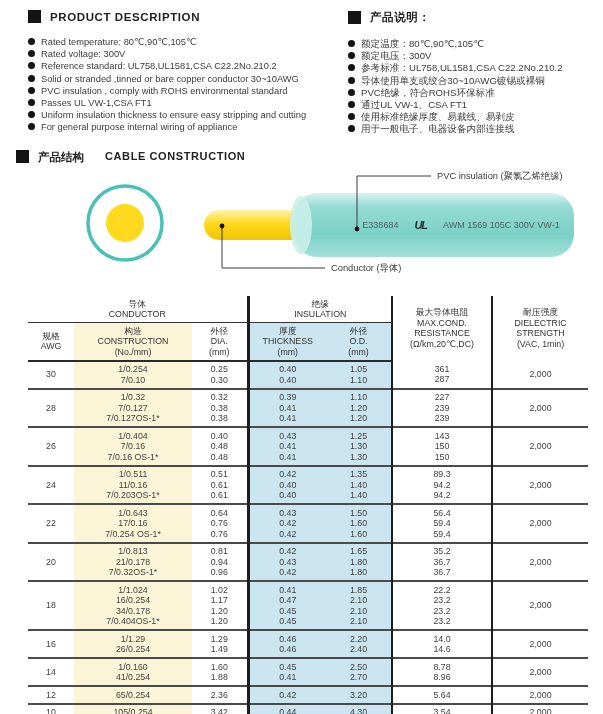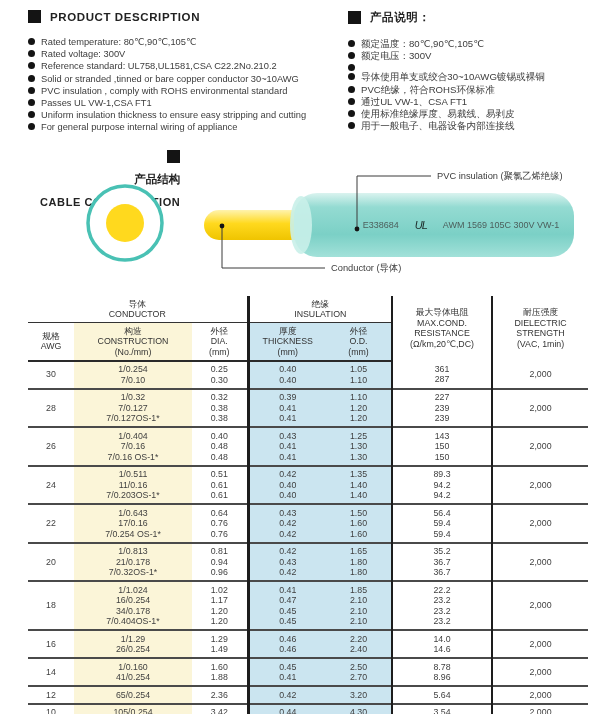--- a/index.html
+++ b/index.html
@@ -13,30 +13,30 @@
   .sec-title { display:flex; align-items:center; gap:9px; }
   .sq { width:13px; height:13px; background:#141414; flex:0 0 auto; }
   .sec-title .t { font-size:11.5px; font-weight:bold; letter-spacing:.6px; color:#222; }
   ul.bullets { list-style:none; margin-top:13px; }
   ul.bullets li { display:flex; align-items:flex-start; gap:6px; line-height:12.2px; }
   ul.bullets .dot { width:7px; height:7px; border-radius:50%; background:#141414; flex:0 0 auto; margin-top:2px; }
   ul.bullets .txt { font-size:9.3px; color:#3c3c3c; white-space:nowrap; }
   .desc-zh ul.bullets .txt { font-size:9.6px; }
 
   
-  .constr-title { position:absolute; left:28px; top:150px; display:flex; align-items:flex-end; gap:9px;flex-direction:column; }
+  .constr-title { position:absolute; left:16px; top:150px; display:flex; align-items:flex-start; gap:9px; }
   .constr-title .zh { font-size:11.5px; font-weight:bold; color:#222; }
   .constr-title .en { font-size:11px; font-weight:bold; letter-spacing:.6px; color:#222; margin-left:12px; }
 
   .diagram { position:absolute; left:0; top:160px; width:500px; height:134px; }
   .diagram svg { position:absolute; left:0; top:0; }
   .dlabel { position:absolute; font-size:9.3px; color:#3c3c3c; white-space:nowrap; }
   .marking { position:absolute; left:352px; top:59px; width:218px; display:flex; align-items:center;
     justify-content:center; gap:16px; font-size:9px; color:#4c5f5c; white-space:nowrap; }
-  .ul-logo { font-weight:400; font-style:italic; font-size:11px; color:#1c2b29; letter-spacing:-1px; }
+  .ul-logo { font-weight:700; font-style:italic; font-size:11px; color:#1c2b29; letter-spacing:-1px; }
 
   
   table.spec { position:absolute; left:28px; top:296px; width:560px; border-collapse:collapse; table-layout:fixed; }
   table.spec th, table.spec td { text-align:center; vertical-align:middle; white-space:pre-line;
     font-weight:normal; font-size:8.8px; line-height:10.5px; color:#3f3f3f; padding:2.5px 1px; }
   table.spec th { color:#333; }
   th.grp { border-bottom:1.2px solid #333; }
   .bg-y { background:#fbf5d8; }
   .bg-b { background:#cbe5f0; }
   .vthick { border-left:3px solid #1d1d1d; }
@@ -100,20 +100,21 @@
   <li>
         <span class="dot"></span>
         <span class="txt">额定温度：80℃,90℃,105℃</span>
       </li>
       <li>
         <span class="dot"></span>
         <span class="txt">额定电压：300V</span>
       </li>
       <li>
         <span class="dot"></span>
+        <span class="txt">参考标准：UL758,UL1581,CSA C22.2No.210.2</span>
       </li>
       <li>
         <span class="dot"></span>
         <span class="txt">导体使用单支或绞合30~10AWG镀锡或裸铜</span>
       </li>
       <li>
         <span class="dot"></span>
         <span class="txt">PVC绝缘，符合ROHS环保标准</span>
       </li>
       <li>

